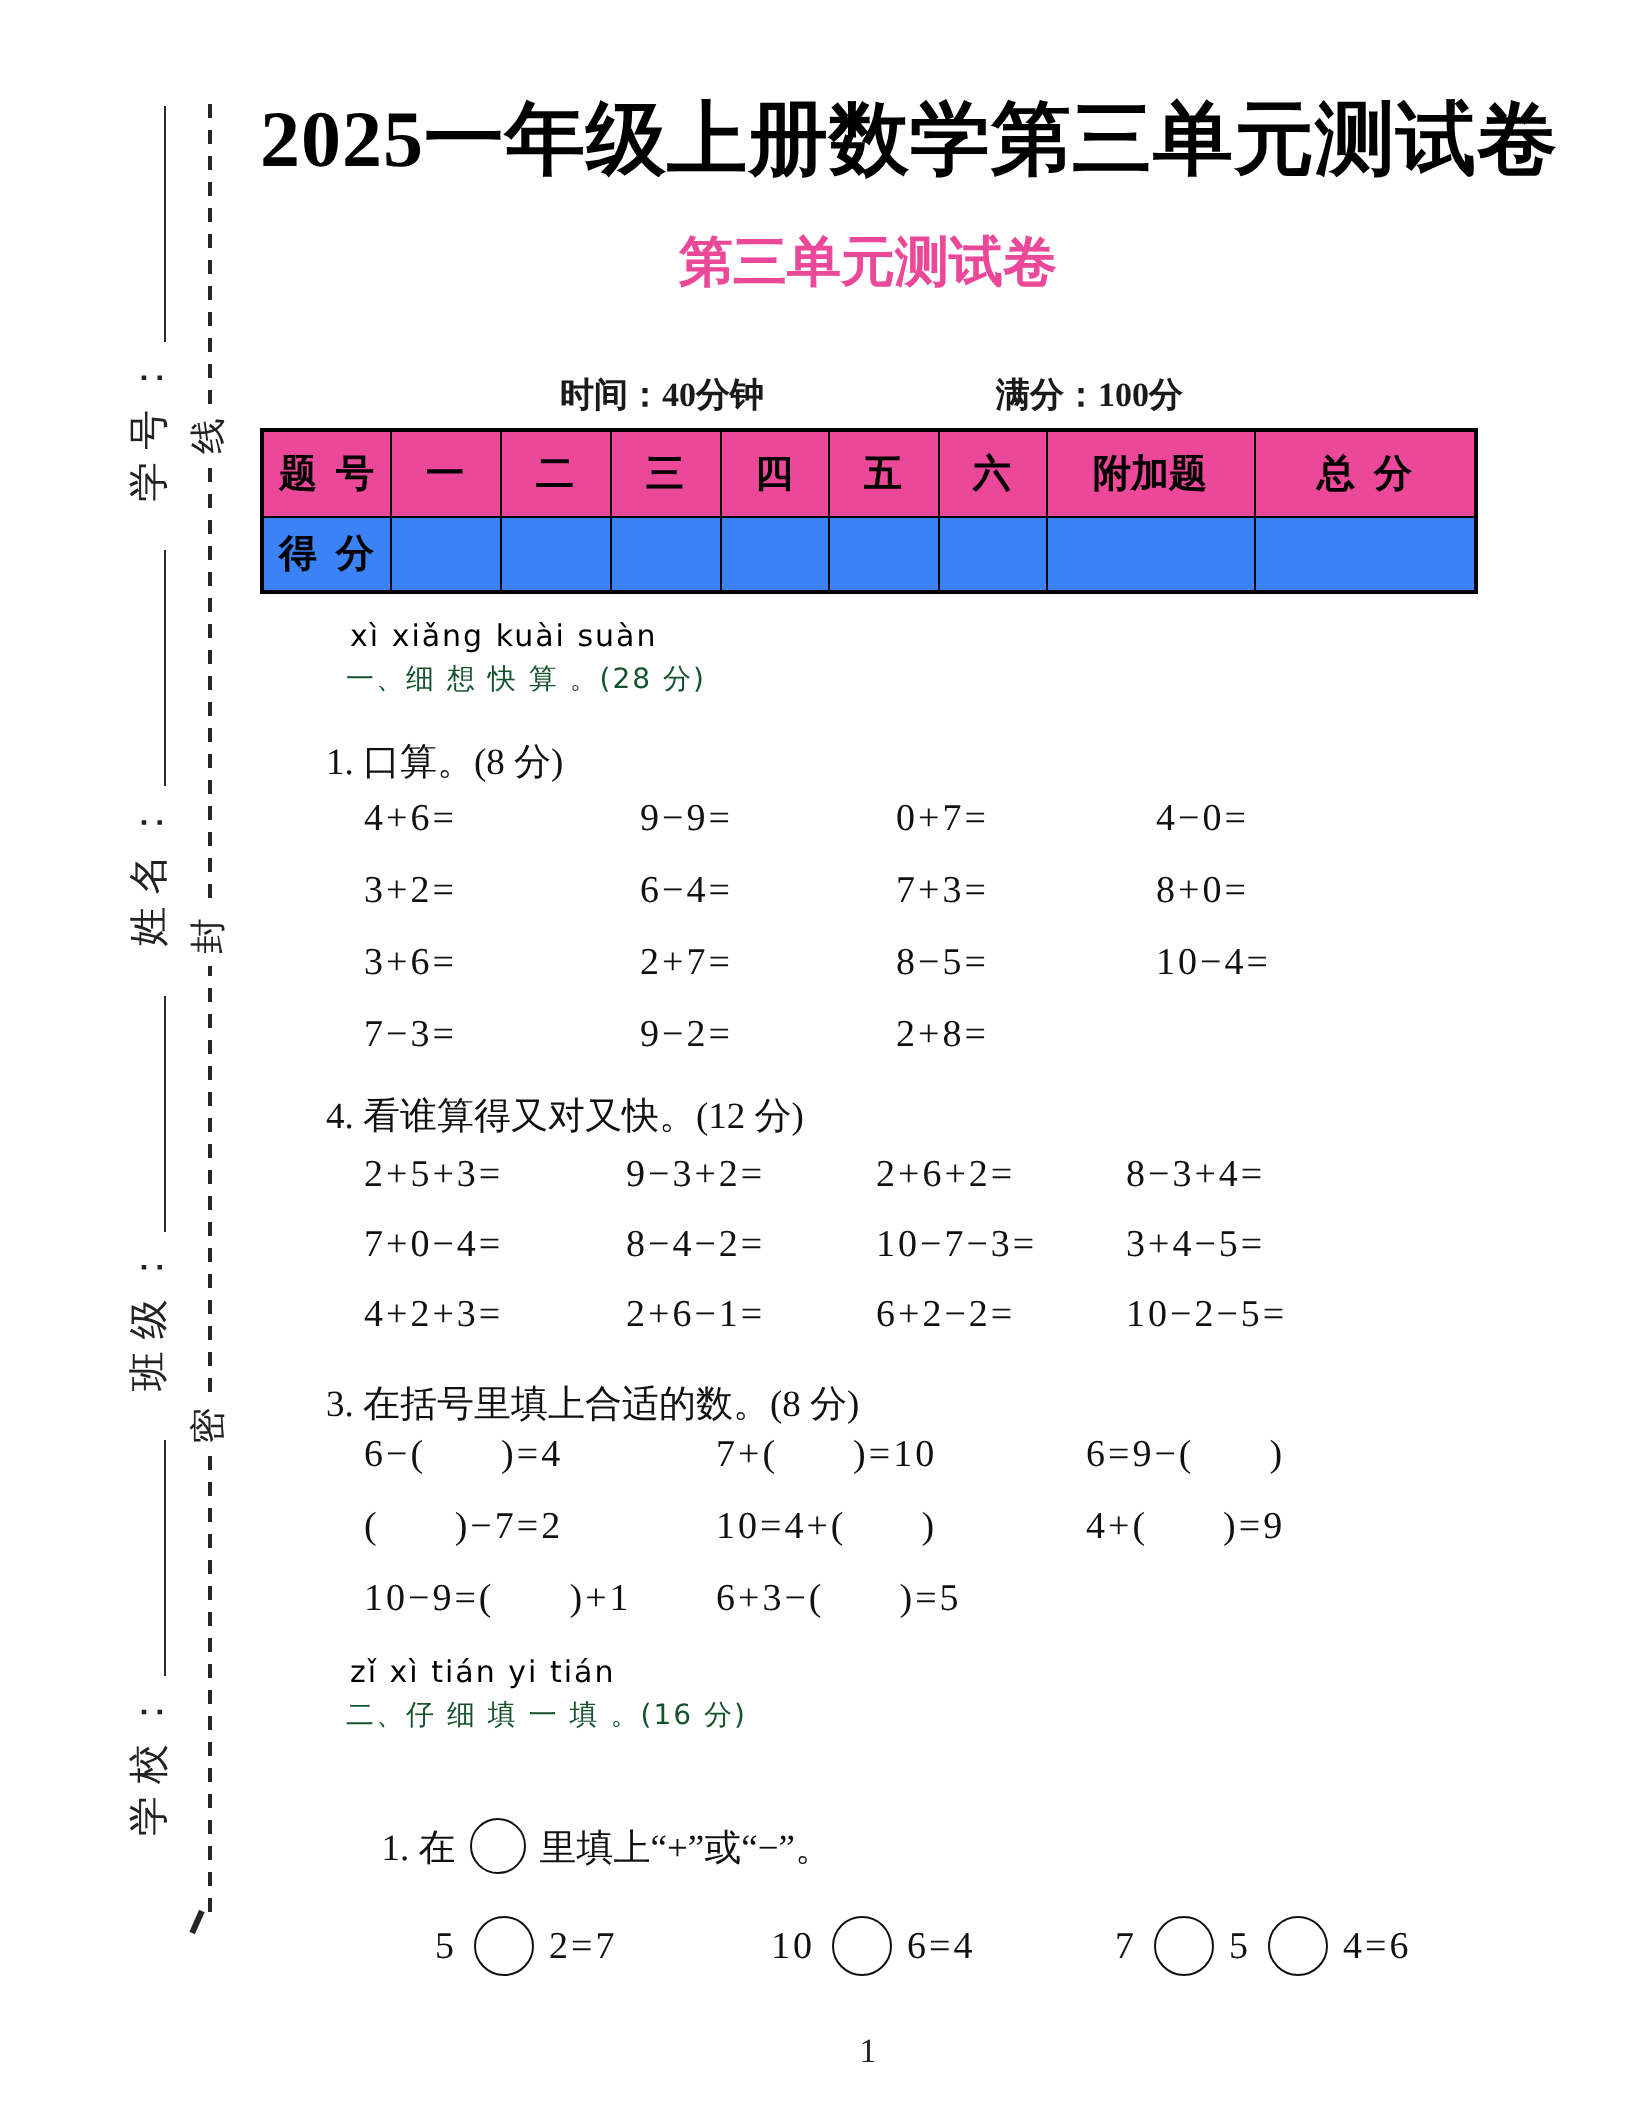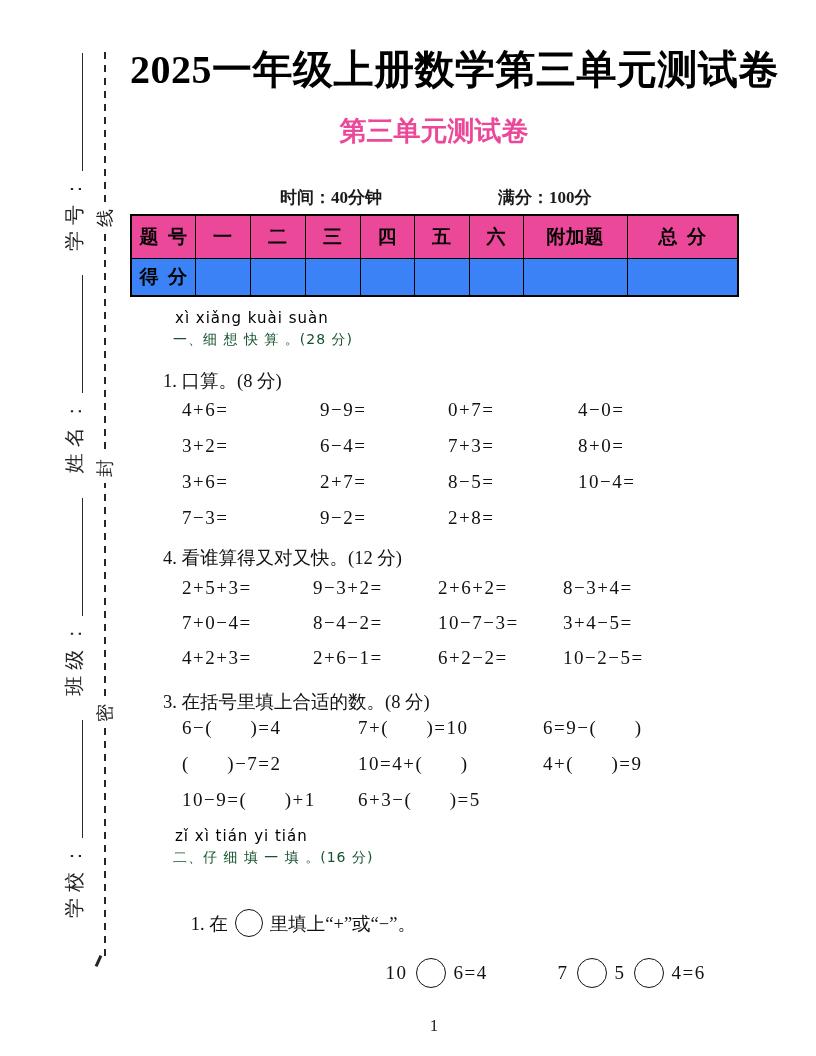--- a/index.html
+++ b/index.html
@@ -176,20 +176,23 @@
       <span class="eq">6+3−(      )=5</span>
     </div>
 
     <div class="pinyin" style="top:827px;left:45px">zǐ xì tián yi tián</div>
     <div class="sec-head" style="top:849px">二、仔 细 填 一 填 。(16 分)</div>
 
     <div class="qlabel" style="top:888px">
       <span>1. 在</span><span class="circ"></span><span>里填上“+”或“−”。</span>
     </div>
 
+    <div class="cq" style="left:50px">
+      <span>5</span><span class="circ2"></span><span>2=7</span>
+    </div>
     <div class="cq" style="left:218px">
       <span>10</span><span class="circ2"></span><span>6=4</span>
     </div>
     <div class="cq" style="left:390px">
       <span>7</span><span class="circ2"></span><span>5</span><span class="circ2"></span><span>4=6</span>
     </div>
 
     <div class="pagenum">1</div>
   </div>
 </div>

